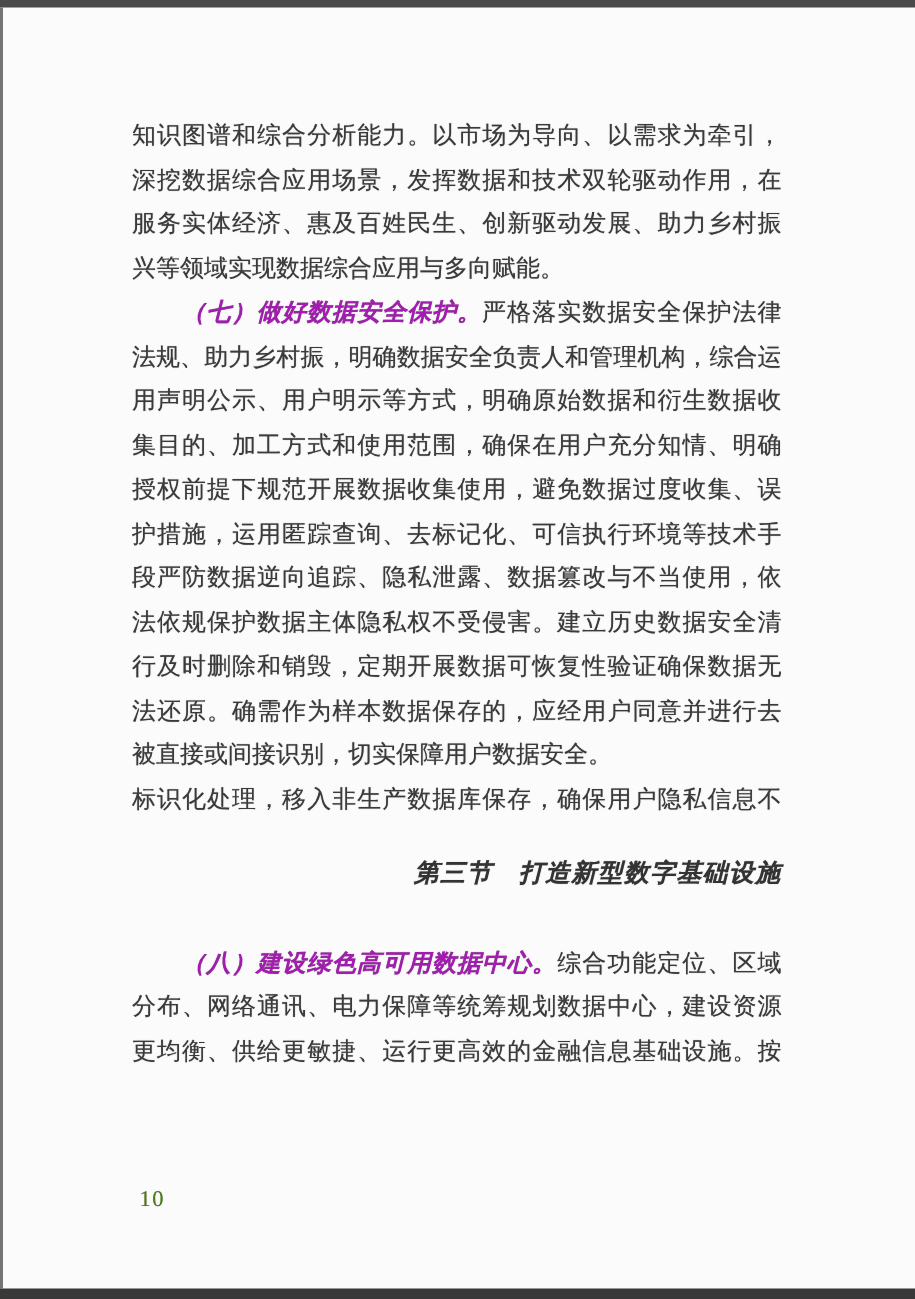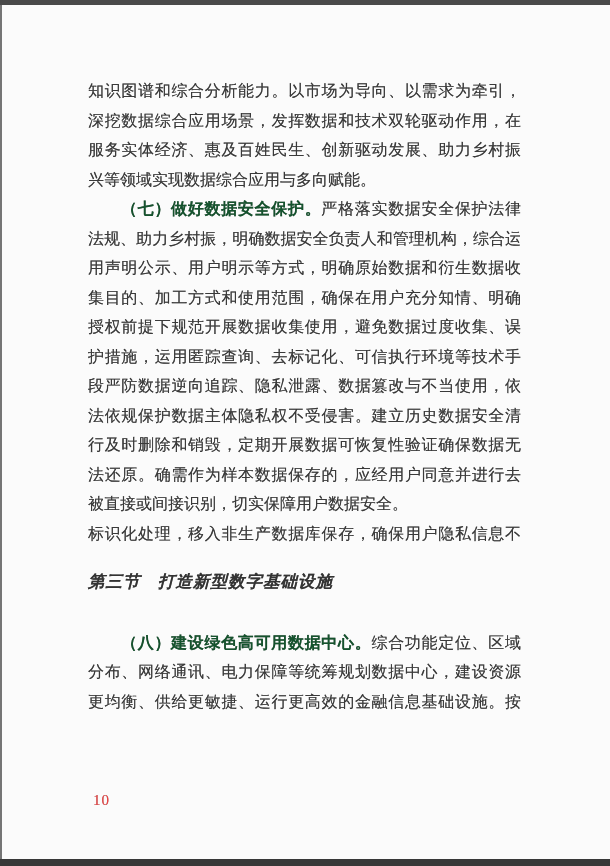--- a/index.html
+++ b/index.html
@@ -22,32 +22,32 @@
   }
   .para { margin:0; }
   .line {
     height:29.5px;
     text-align:justify;
     text-align-last:justify;
     overflow:hidden;
   }
   .line.last { text-align-last:left; }
   .line.indent { padding-left:33px; }
-  .lead { font-weight:bold; color:#14532d; }
+  .lead { font-weight:bold; color:#a21caf;font-style:italic; }
 
   .heading {
     height:29.5px; margin-top:19px; margin-bottom:31px;
-    text-align:left; font-weight:bold; font-style:italic;
+    text-align:right; font-weight:bold; font-style:italic;
     font-size:16.5px; color:#333;
     letter-spacing:1px;
   }
 
   .page-number {
     position:absolute; left:93px; top:792px;
-    font-size:15px; color:#ef4444; letter-spacing:1px;
+    font-size:15px; color:#4d7c0f; letter-spacing:1px;
     text-shadow:0 0 0.5px rgba(74,74,74,0.6);
   }
 </style>
 </head>
 <body>
 
 <div class="screen">
   <div class="edge-top"></div>
   <div class="edge-left"></div>
   <div class="edge-right"></div>

